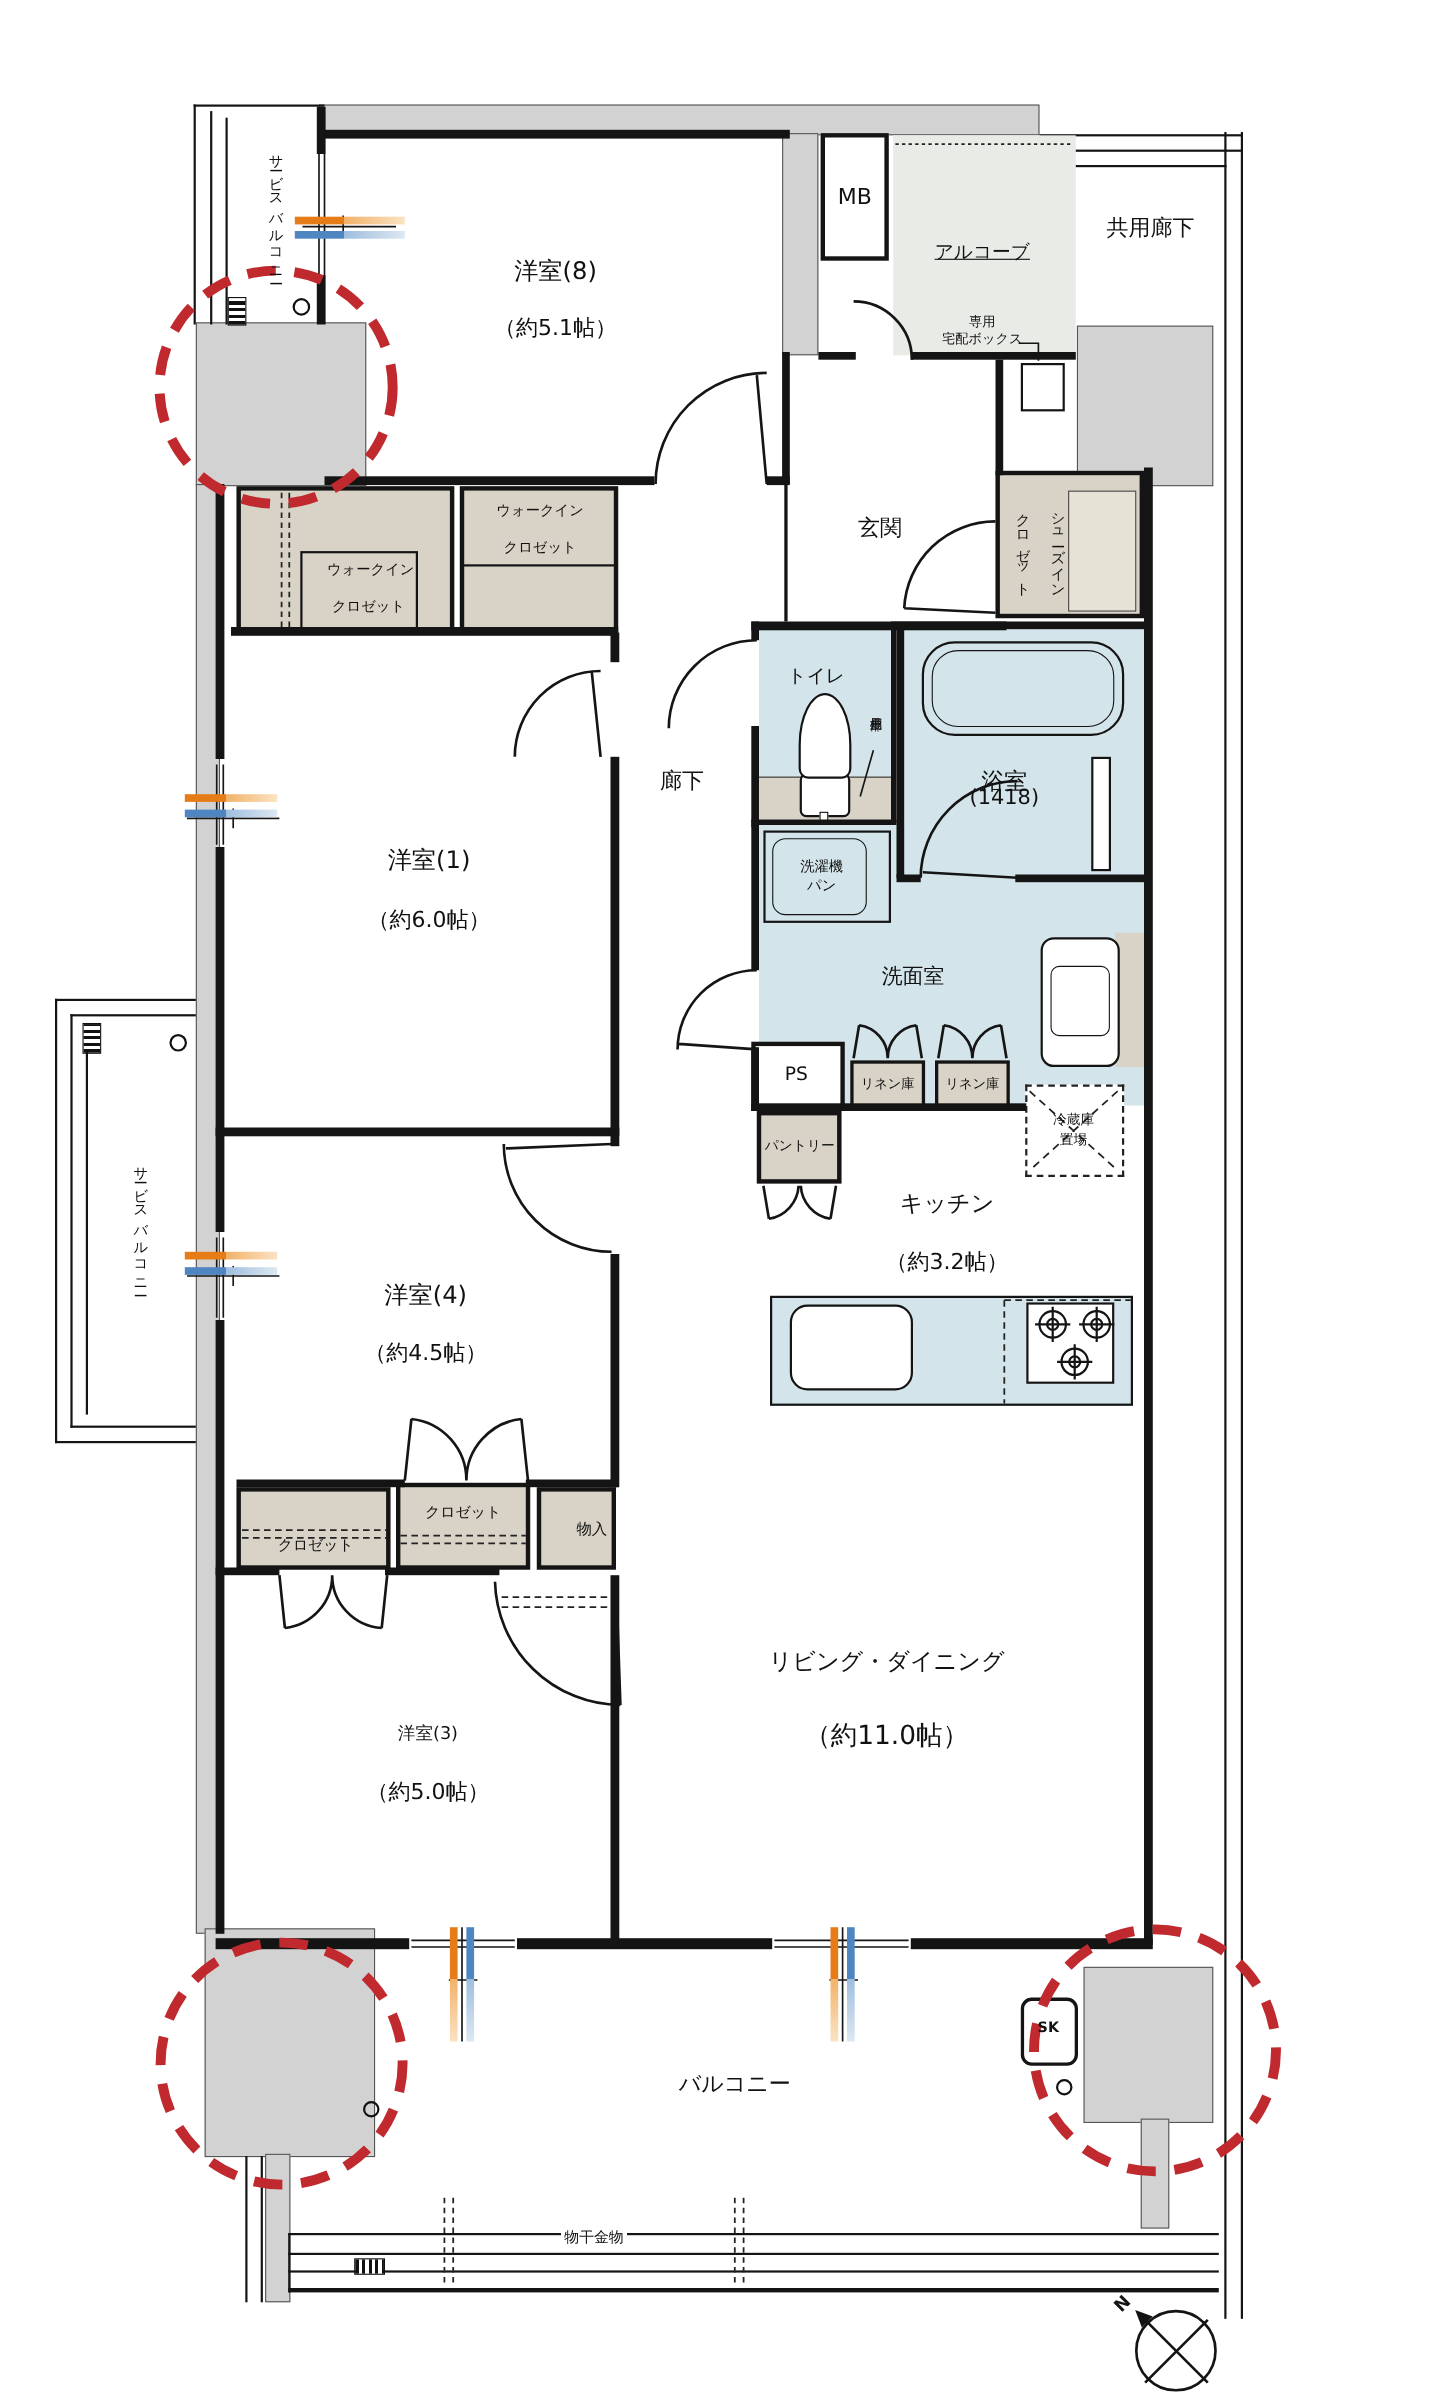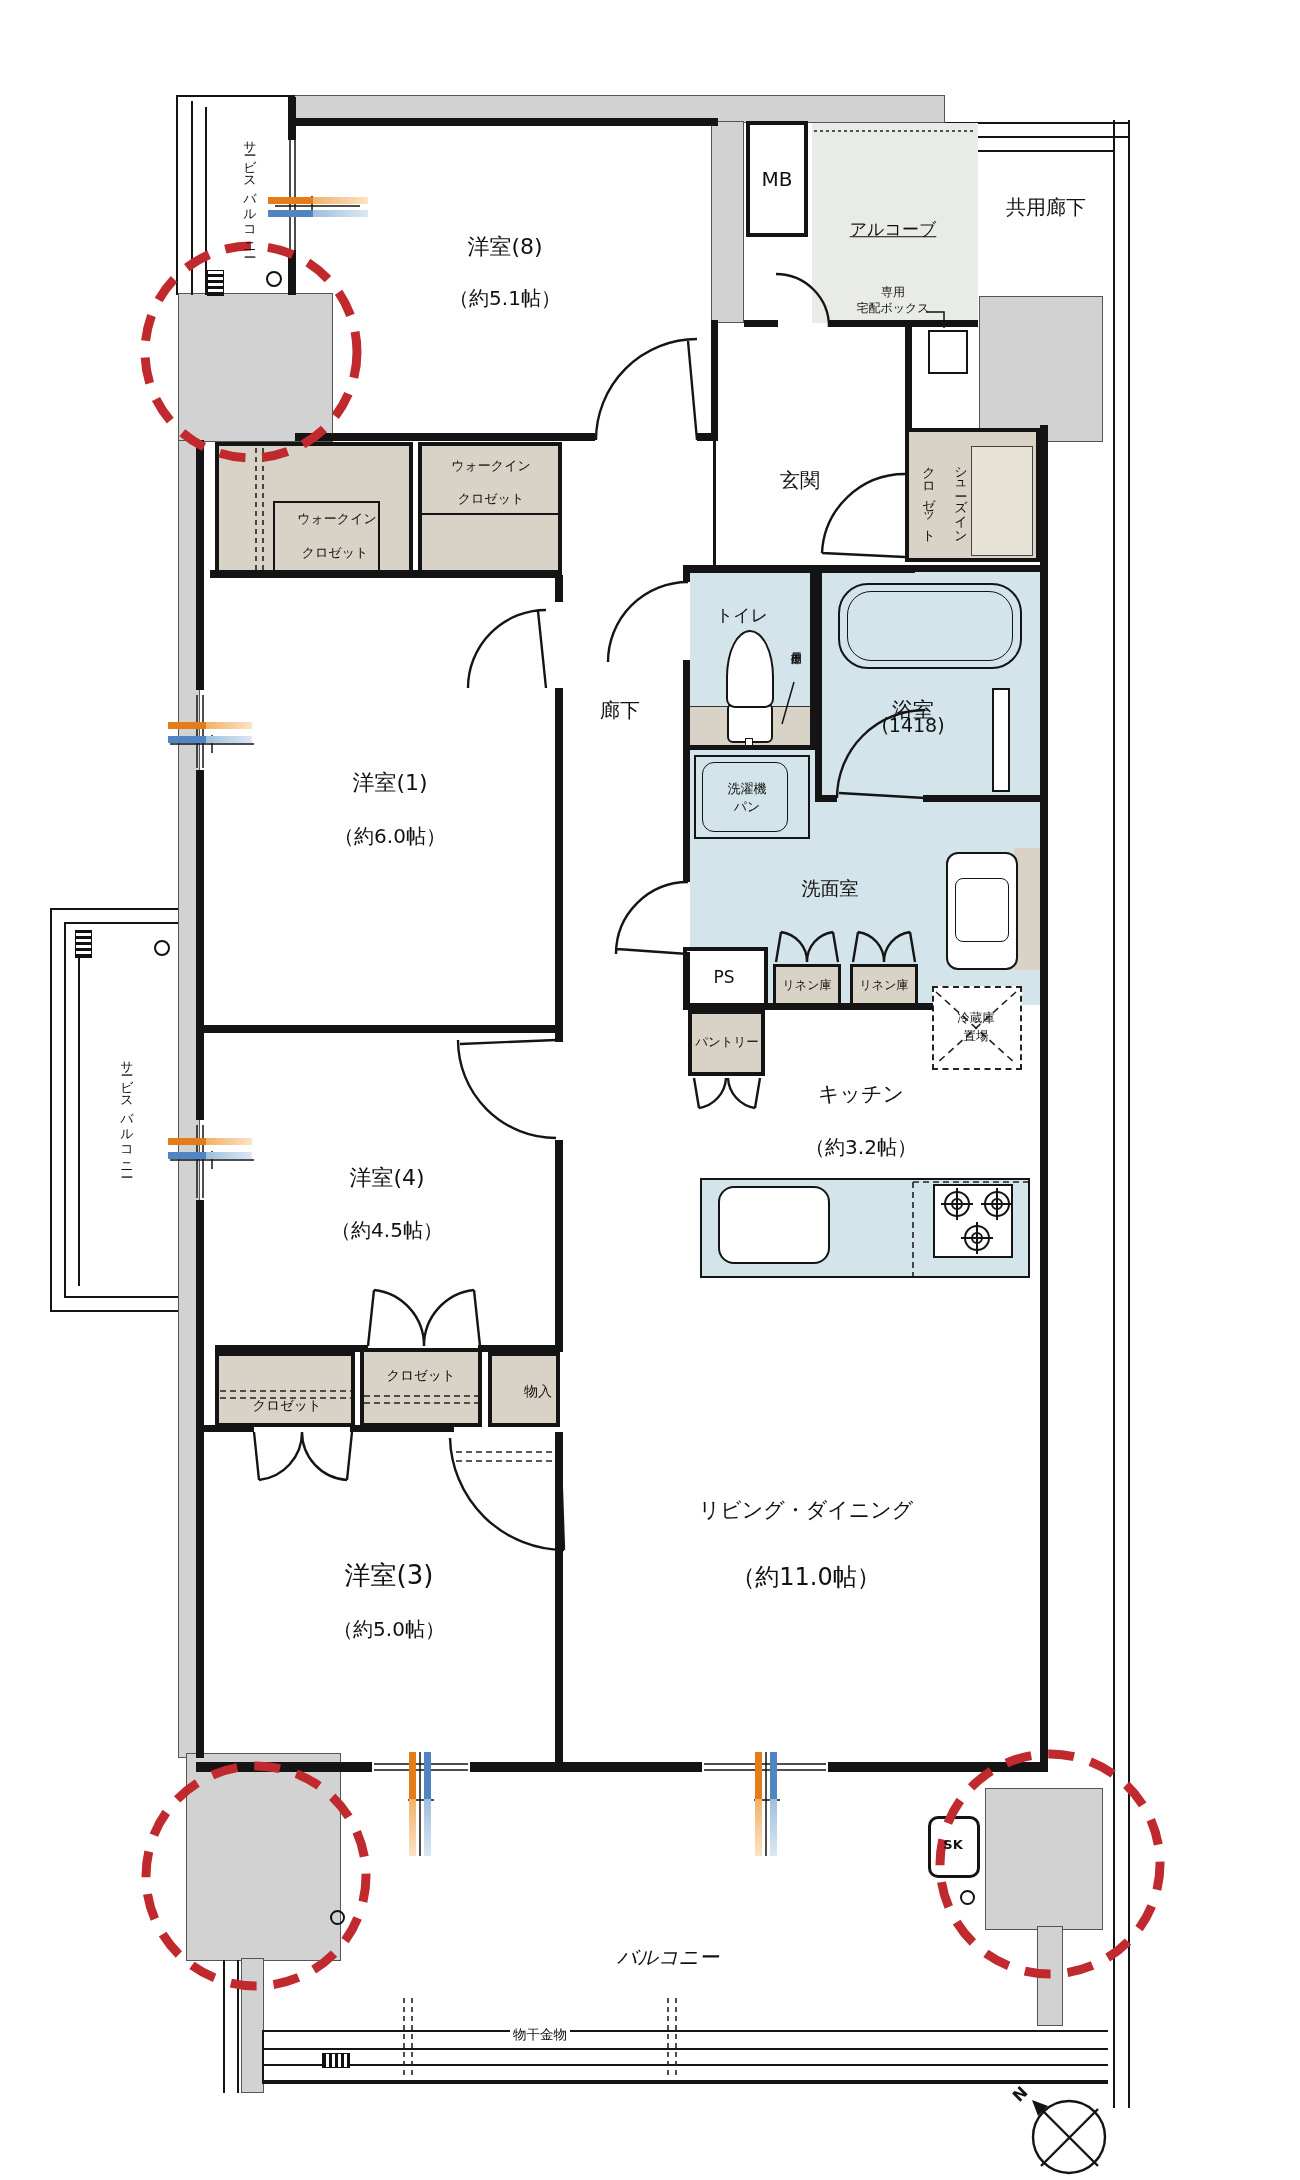--- a/index.html
+++ b/index.html
@@ -260,19 +260,19 @@
   <div class="lbl" style="left:861px;top:1094px;font-size:21px;">キッチン</div>
   <div class="lbl" style="left:861px;top:1147px;font-size:20px;">（約3.2帖）</div>
   <div class="lbl vert" style="left:126px;top:1112px;font-size:13px;">サービスバルコニー</div>
   <div class="lbl" style="left:387px;top:1178px;font-size:22px;">洋室(4)</div>
   <div class="lbl" style="left:387px;top:1230px;font-size:20px;">（約4.5帖）</div>
   <div class="lbl" style="left:421px;top:1376px;font-size:13.5px;">クロゼット</div>
   <div class="lbl" style="left:287px;top:1406px;font-size:13.5px;">クロゼット</div>
   <div class="lbl" style="left:538px;top:1391px;font-size:14px;">物入</div>
   <div class="lbl" style="left:806px;top:1510px;font-size:21px;">リビング・ダイニング</div>
   <div class="lbl" style="left:806px;top:1578px;font-size:24px;">（約11.0帖）</div>
-  <div class="lbl" style="left:389px;top:1576px;font-size:26px;">洋室(3)</div>
+  <div class="lbl" style="left:389px;top:1576px;font-size:16px;">洋室(3)</div>
   <div class="lbl" style="left:389px;top:1629px;font-size:20px;">（約5.0帖）</div>
   <div class="lbl" style="left:953px;top:1845px;font-size:13px;font-weight:bold;">SK</div>
-  <div class="lbl" style="left:668px;top:1957px;font-size:20px;font-style:italic;">バルコニー</div>
+  <div class="lbl" style="left:668px;top:1894px;font-size:20px;">バルコニー</div>
   <div class="lbl" style="left:540px;top:2035px;font-size:13.5px;background:#fff;padding:0 3px;">物干金物</div>
 
 </div>
 
 </body></html>

